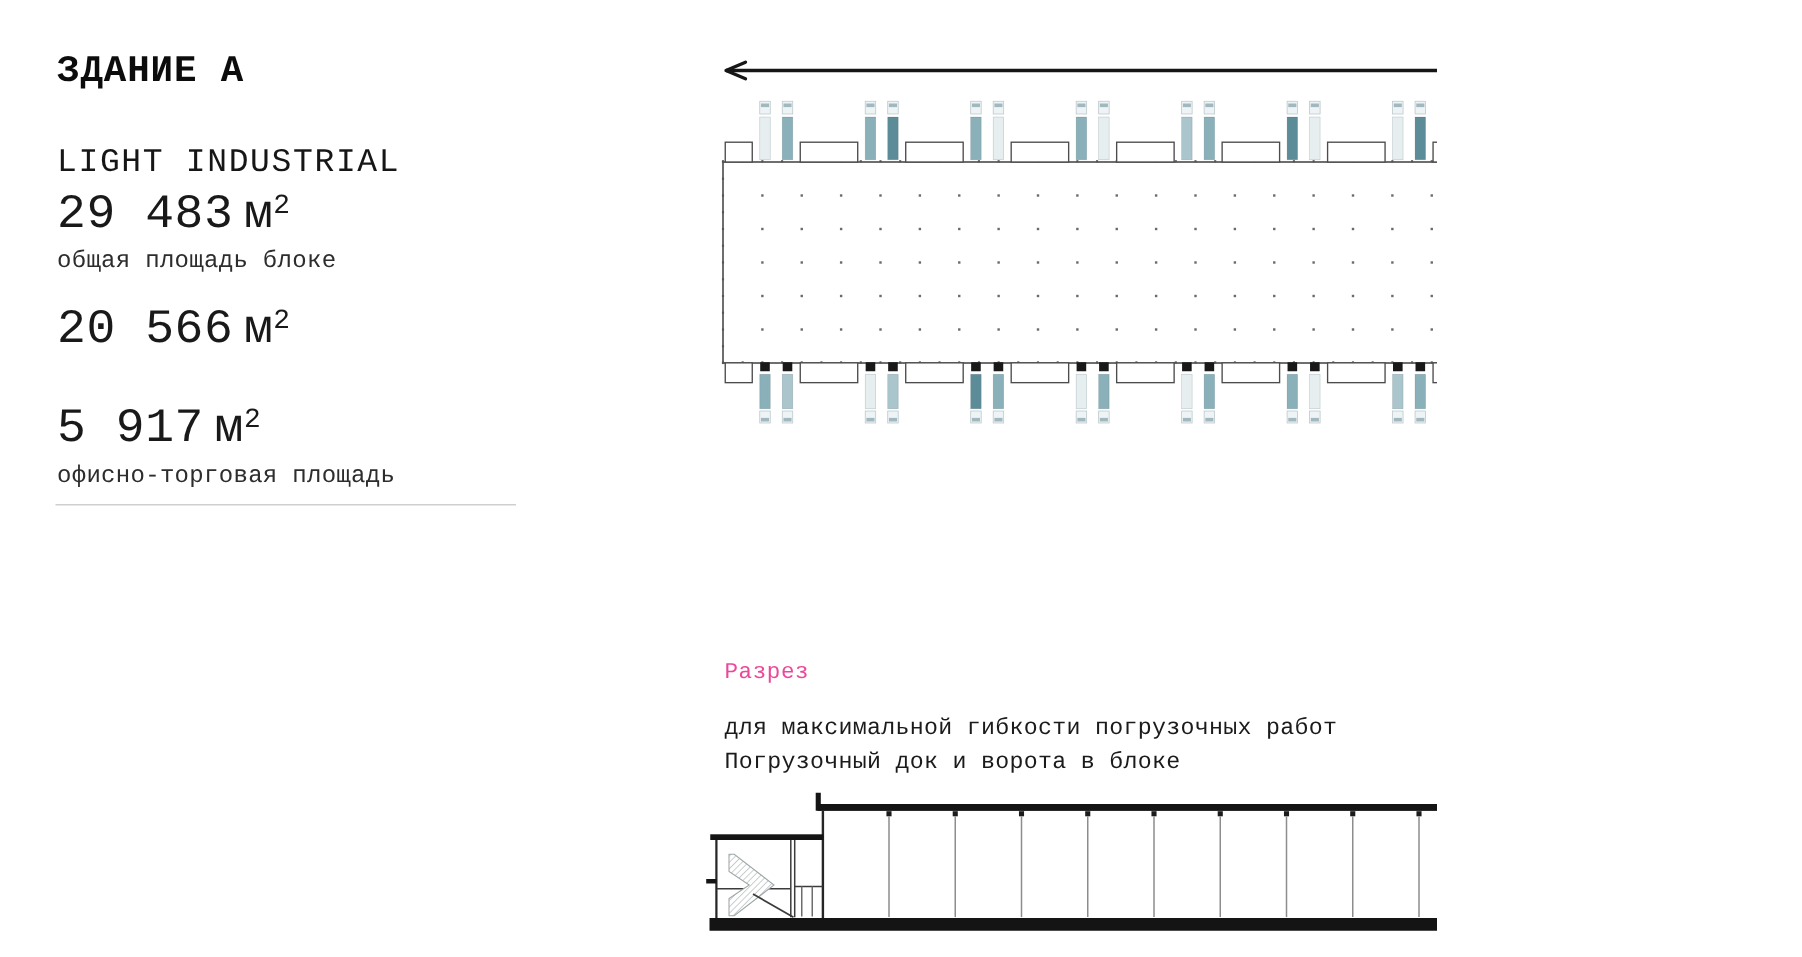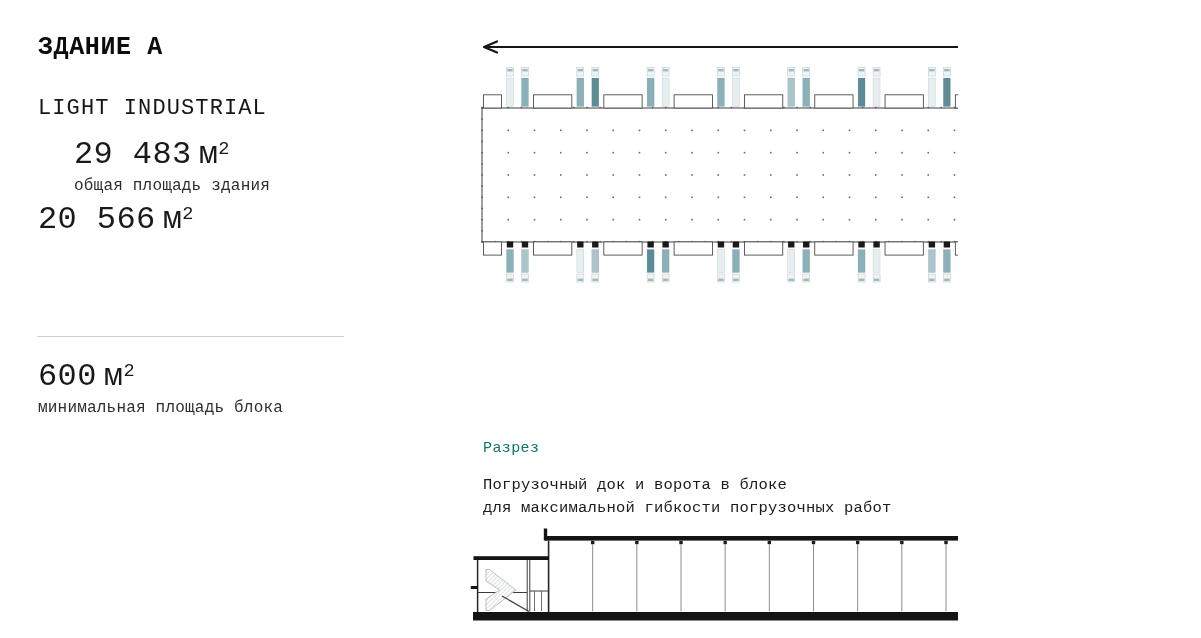--- a/index.html
+++ b/index.html
@@ -10,29 +10,29 @@
   .panel-title{position:absolute;left:38px;top:33px;font-size:25px;font-weight:800;
                letter-spacing:.6px;color:#0c0c0c;white-space:nowrap;}
   .panel-subtitle{position:absolute;left:38px;top:64px;font-size:22px;font-weight:300;
                   letter-spacing:1.1px;color:#161616;white-space:nowrap;margin-top:32px;}
   .stat{position:absolute;left:38px;}
   .stat .num{font-size:32px;font-weight:300;line-height:26px;letter-spacing:.4px;
              color:#191919;white-space:nowrap;}
   .stat .unit{margin-left:7px;}
   .stat sup{font-size:.58em;vertical-align:.5em;}
   .stat .lbl{margin-top:9px;font-size:16px;color:#2d2d2d;letter-spacing:.2px;white-space:nowrap;}
-  .stat-1{top:137px;margin-left:36px;} .stat-2{top:202px;} .stat-3{top:268px;} .stat-4{top:359px;}
+  .stat-1{top:125px;} .stat-2{top:202px;} .stat-3{top:268px;} .stat-4{top:359px;}
   .divider{position:absolute;left:37px;top:336px;width:307px;height:1px;background:#cfcfcf;}
 
   
   .dim-w-label{position:absolute;left:482px;top:28px;width:628px;text-align:right;
                font-size:15px;letter-spacing:1.5px;color:#141414;}
   .dim-h-label{position:absolute;left:1107px;top:166px;width:58px;height:18px;text-align:center;
                font-size:15px;letter-spacing:1.5px;color:#141414;transform:rotate(-90deg);}
-  .section-label{position:absolute;left:483px;top:440px;font-size:15px;color:#0f766e;
+  .section-label{position:absolute;left:483px;top:440px;font-size:15px;color:#ec4899;
                  letter-spacing:.4px;}
   .caption{position:absolute;left:483px;top:474px;font-size:15.5px;line-height:22.5px;
            color:#1b1b1b;letter-spacing:.2px;}
   #drawing{position:absolute;left:0;top:0;width:1201px;height:638px;}
 </style>
 </head>
 <body>
 
 <div class="page">
 
@@ -516,32 +516,32 @@
         <path d="M486 569.5 L489.5 569.5 L516 590 L489.5 610.5 L486 610.5 L486 599 L499.5 590 L486 581 Z" fill="url(#hatch)" stroke="#9fa6a8" stroke-width="0.7"></path>
         <line x1="502" y1="596" x2="529" y2="611.5" stroke="#3c3c3c" stroke-width="1.2"></line>
       </g>
     </svg>
 
   <div class="panel-title">ЗДАНИЕ А</div>
   <div class="panel-subtitle">LIGHT INDUSTRIAL</div>
 
   <div class="stat stat-1">
     <div class="num"><span>29 483</span><span class="unit"><span>м</span><sup>2</sup></span></div>
-    <div class="lbl">общая площадь здания</div>
+    <div class="lbl">общая площадь блоке</div>
   </div>
   <div class="stat stat-2">
     <div class="num"><span>20 566</span><span class="unit"><span>м</span><sup>2</sup></span></div>
   </div>
+  <div class="stat stat-3">
+    <div class="num"><span>5 917</span><span class="unit"><span>м</span><sup>2</sup></span></div>
+    <div class="lbl">офисно-торговая площадь</div>
+  </div>
   <div class="divider"></div>
-  <div class="stat stat-4">
-    <div class="num"><span>600</span><span class="unit"><span>м</span><sup>2</sup></span></div>
-    <div class="lbl">минимальная площадь блока</div>
-  </div>
 
   <div class="dim-w-label">324 м</div>
   <div class="dim-h-label">90 м</div>
 
   <div class="section-label">Разрез</div>
   <div class="caption">
+    <div>для максимальной гибкости погрузочных работ</div>
     <div>Погрузочный док и ворота в блоке</div>
-    <div>для максимальной гибкости погрузочных работ</div>
   </div>
 </div>
 
 </body></html>

